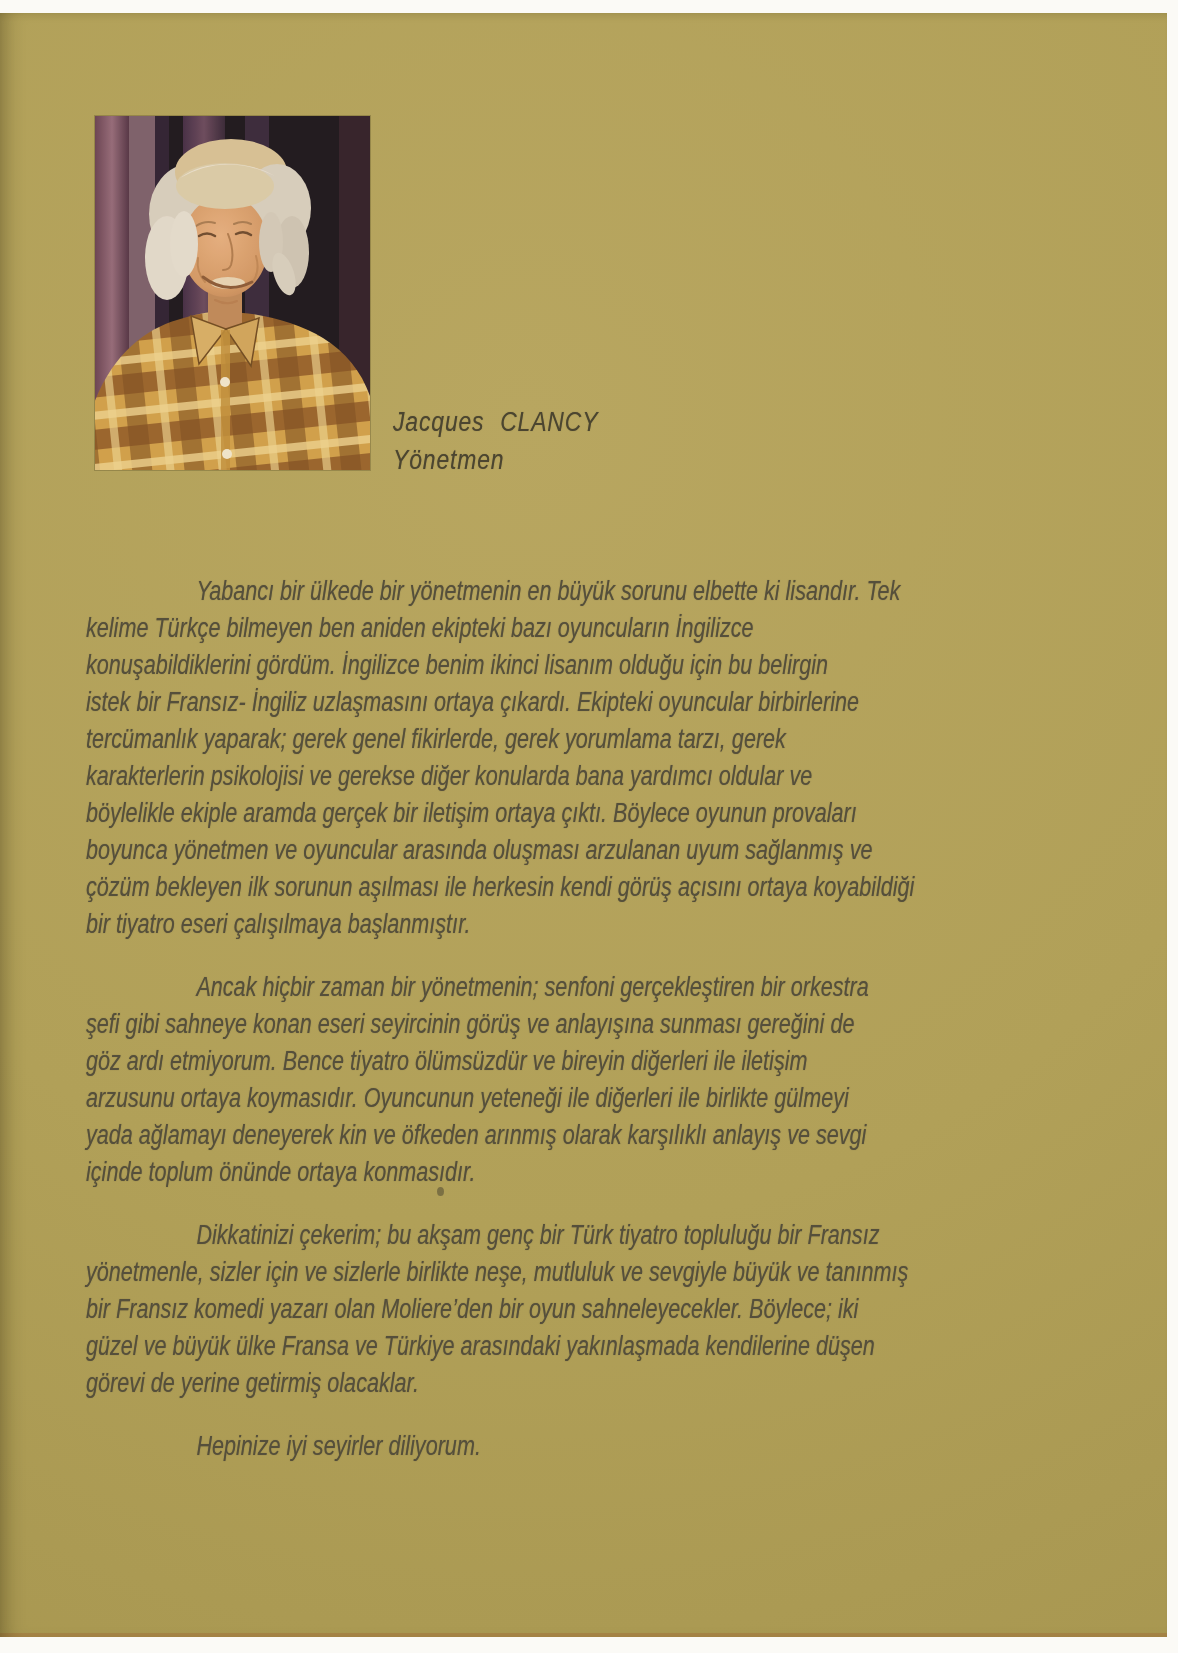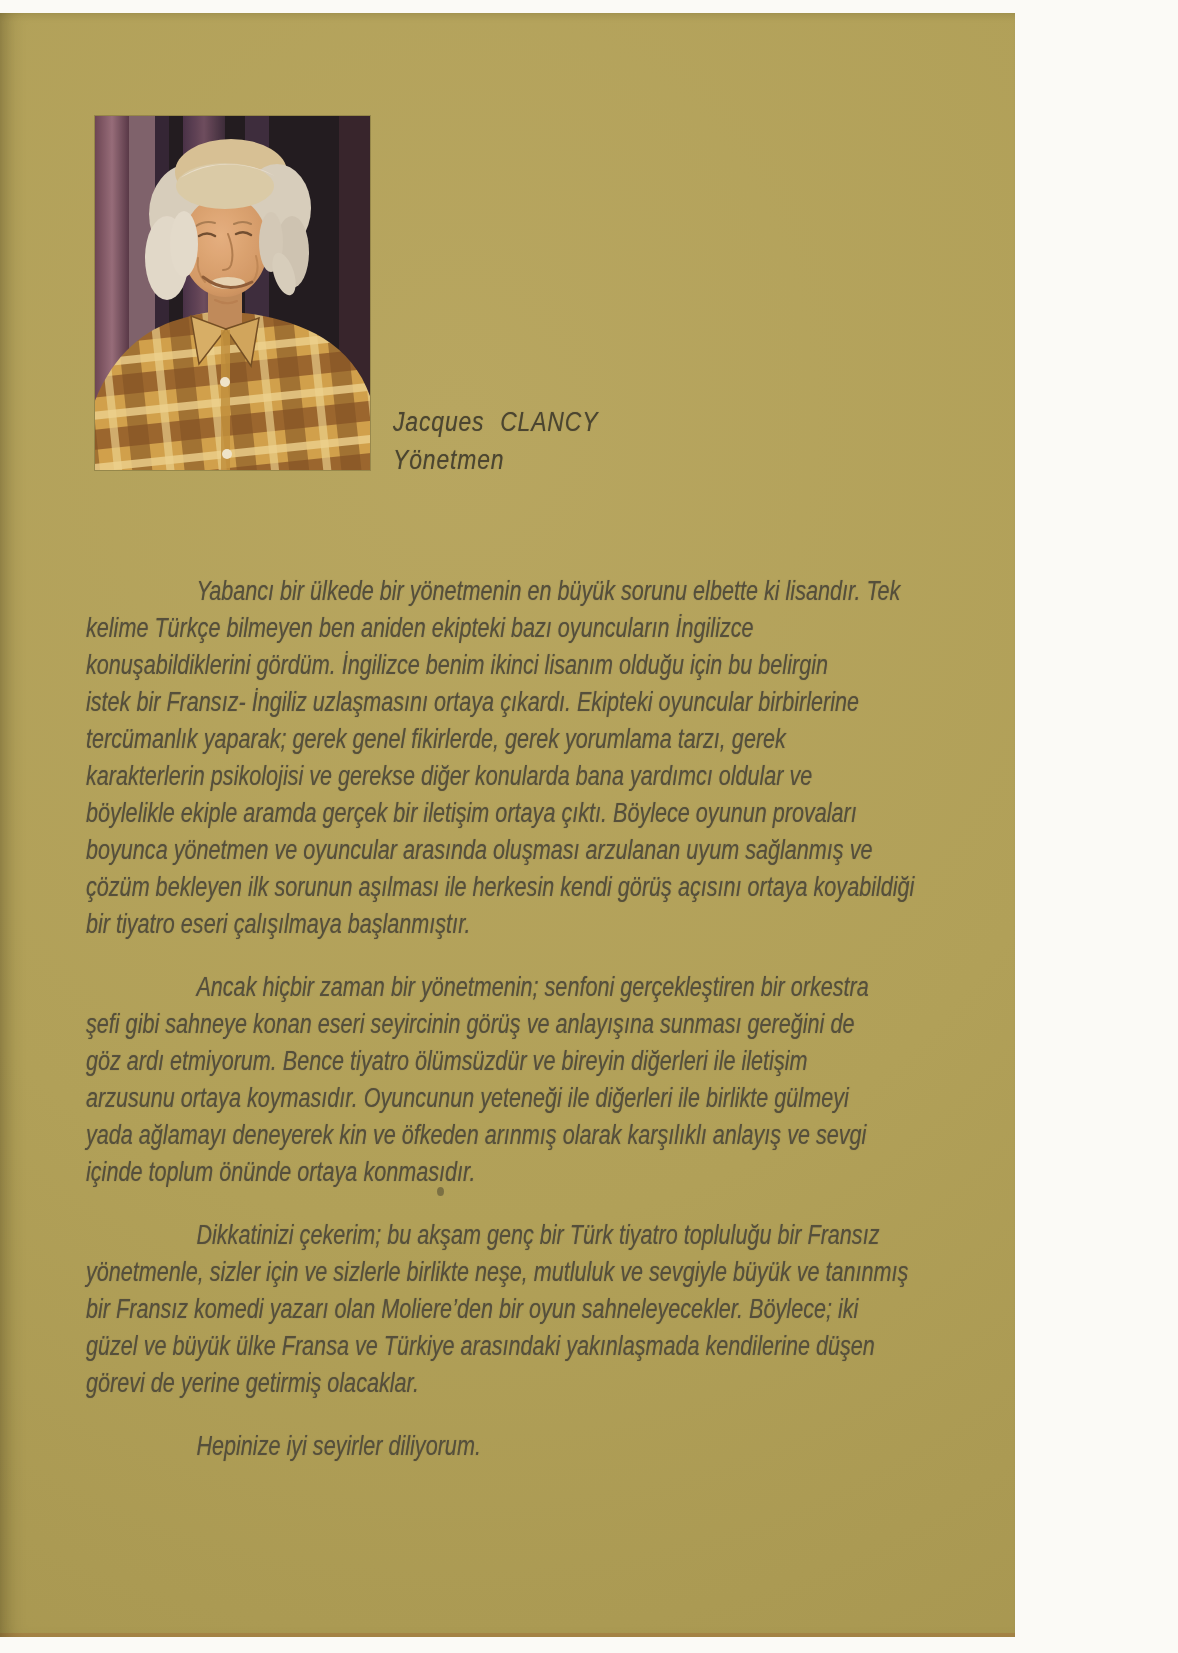--- a/index.html
+++ b/index.html
@@ -6,21 +6,21 @@
   .scan{
     position:relative;
     width:1178px;height:1653px;
     background:#fbfaf6;
     overflow:hidden;
     font-family:"Liberation Sans", sans-serif;
   }
   
   .page{
     position:absolute;left:0;top:13px;
-    width:1015px;height:1624px;
+    width:1167px;height:1624px;
     background:radial-gradient(140% 100% at 45% 25%, #b8a660 0%, #b1a058 50%, #a5944e 100%);
     box-shadow:
       inset 16px 0 20px -12px rgba(45,38,10,.38),
       inset 0 -4px 0 rgba(163,110,58,.45),
       inset 0 6px 10px -8px rgba(45,38,10,.25);
     overflow:hidden;
   }
   
   .photo{
     position:absolute;left:95px;top:103px;width:275px;height:354px;

